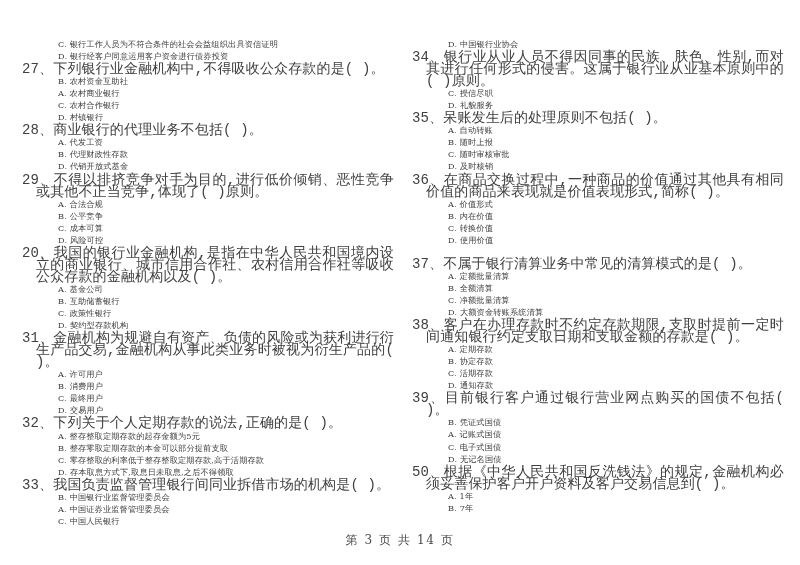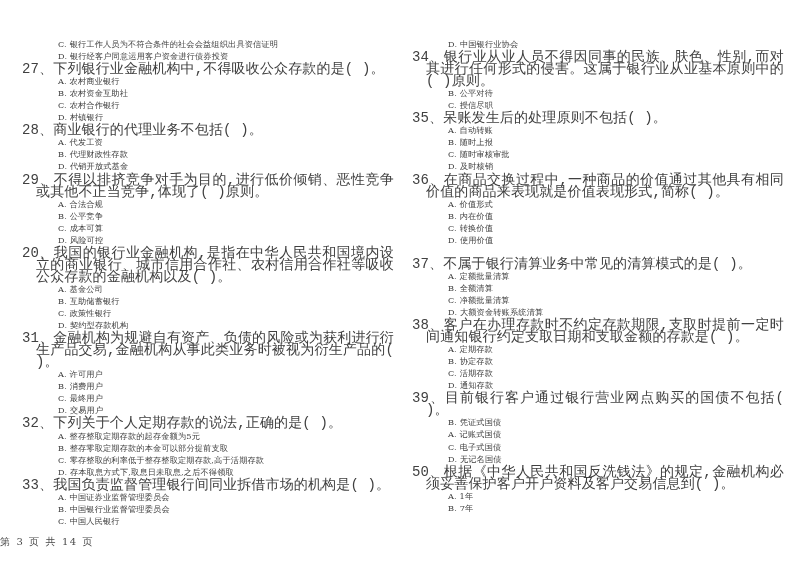--- a/index.html
+++ b/index.html
@@ -56,43 +56,44 @@
     letter-spacing: 0.15px;
     color: #404040;
     white-space: nowrap;
   }
   .spacer-md { height: 11px; }
   .footer {
     position: absolute;
     left: 0;
     right: 0;
     bottom: 16px;
-    font-size: 10px;
+    text-align: center;
+    font-size: 12px;
     letter-spacing: 1.6px;
     color: #4a4a4a;
   }
   .footer span { letter-spacing: 1.6px; }
 </style>
 </head>
 <body>
 
 <div class="page">
   <div class="columns">
 
     <div class="column">
 
       <div class="q-block">
         <p class="q-opt">C. 银行工作人员为不符合条件的社会会益组织出具资信证明</p>
         <p class="q-opt">D. 银行经客户同意运用客户资金进行债券投资</p>
       </div>
 
       <div class="q-block">
         <p class="q-stem"><span>27、</span><span>下列银行业金融机构中,不得吸收公众存款的是(        )。</span></p>
+        <p class="q-opt">B. 农村资金互助社</p>
         <p class="q-opt">A. 农村商业银行</p>
-        <p class="q-opt">B. 农村资金互助社</p>
         <p class="q-opt">C. 农村合作银行</p>
         <p class="q-opt">D. 村镇银行</p>
       </div>
 
       <div class="q-block">
         <p class="q-stem"><span>28、</span><span>商业银行的代理业务不包括(        )。</span></p>
         <p class="q-opt">A. 代发工资</p>
         <p class="q-opt">B. 代理财政性存款</p>
         <p class="q-opt">D. 代销开放式基金</p>
       </div>
@@ -124,37 +125,37 @@
       <div class="q-block">
         <p class="q-stem"><span>32、</span><span>下列关于个人定期存款的说法,正确的是(        )。</span></p>
         <p class="q-opt">A. 整存整取定期存款的起存金额为5元</p>
         <p class="q-opt">B. 整存零取定期存款的本金可以部分提前支取</p>
         <p class="q-opt">C. 零存整取的利率低于整存整取定期存款,高于活期存款</p>
         <p class="q-opt">D. 存本取息方式下,取息日未取息,之后不得领取</p>
       </div>
 
       <div class="q-block">
         <p class="q-stem"><span>33、</span><span>我国负责监督管理银行间同业拆借市场的机构是(        )。</span></p>
+        <p class="q-opt">B. 中国银行业监督管理委员会</p>
         <p class="q-opt">A. 中国证券业监督管理委员会</p>
-        <p class="q-opt">B. 中国银行业监督管理委员会</p>
         <p class="q-opt">C. 中国人民银行</p>
       </div>
 
     </div>
 
     <div class="column">
 
       <div class="q-block">
         <p class="q-opt">D. 中国银行业协会</p>
       </div>
 
       <div class="q-block">
         <p class="q-stem"><span>34、</span><span>银行业从业人员不得因同事的民族、肤色、性别,而对其进行任何形式的侵害。这属于银行业从业基本原则中的(        )原则。</span></p>
-        <p class="q-opt">B. 公平对待</p>
         <p class="q-opt">C. 授信尽职</p>
+        <p class="q-opt">D. 礼貌服务</p>
       </div>
 
       <div class="q-block">
         <p class="q-stem"><span>35、</span><span>呆账发生后的处理原则不包括(        )。</span></p>
         <p class="q-opt">A. 自动转账</p>
         <p class="q-opt">B. 随时上报</p>
         <p class="q-opt">C. 随时审核审批</p>
         <p class="q-opt">D. 及时核销</p>
       </div>
 

